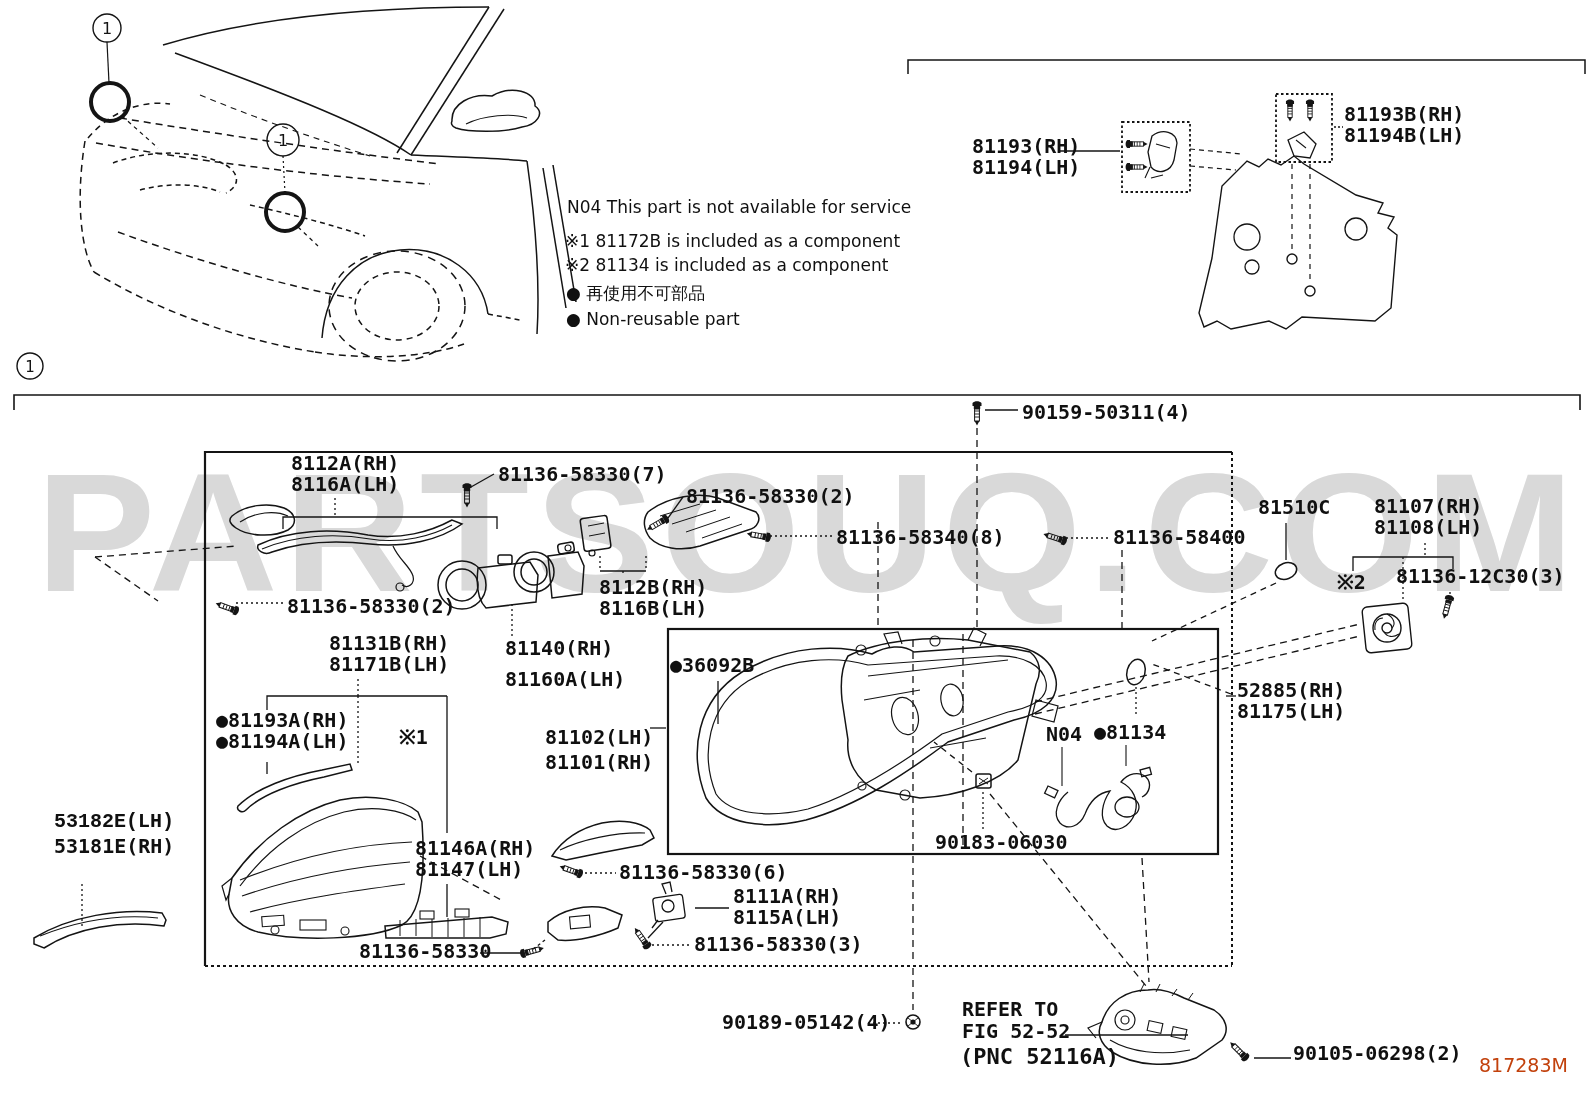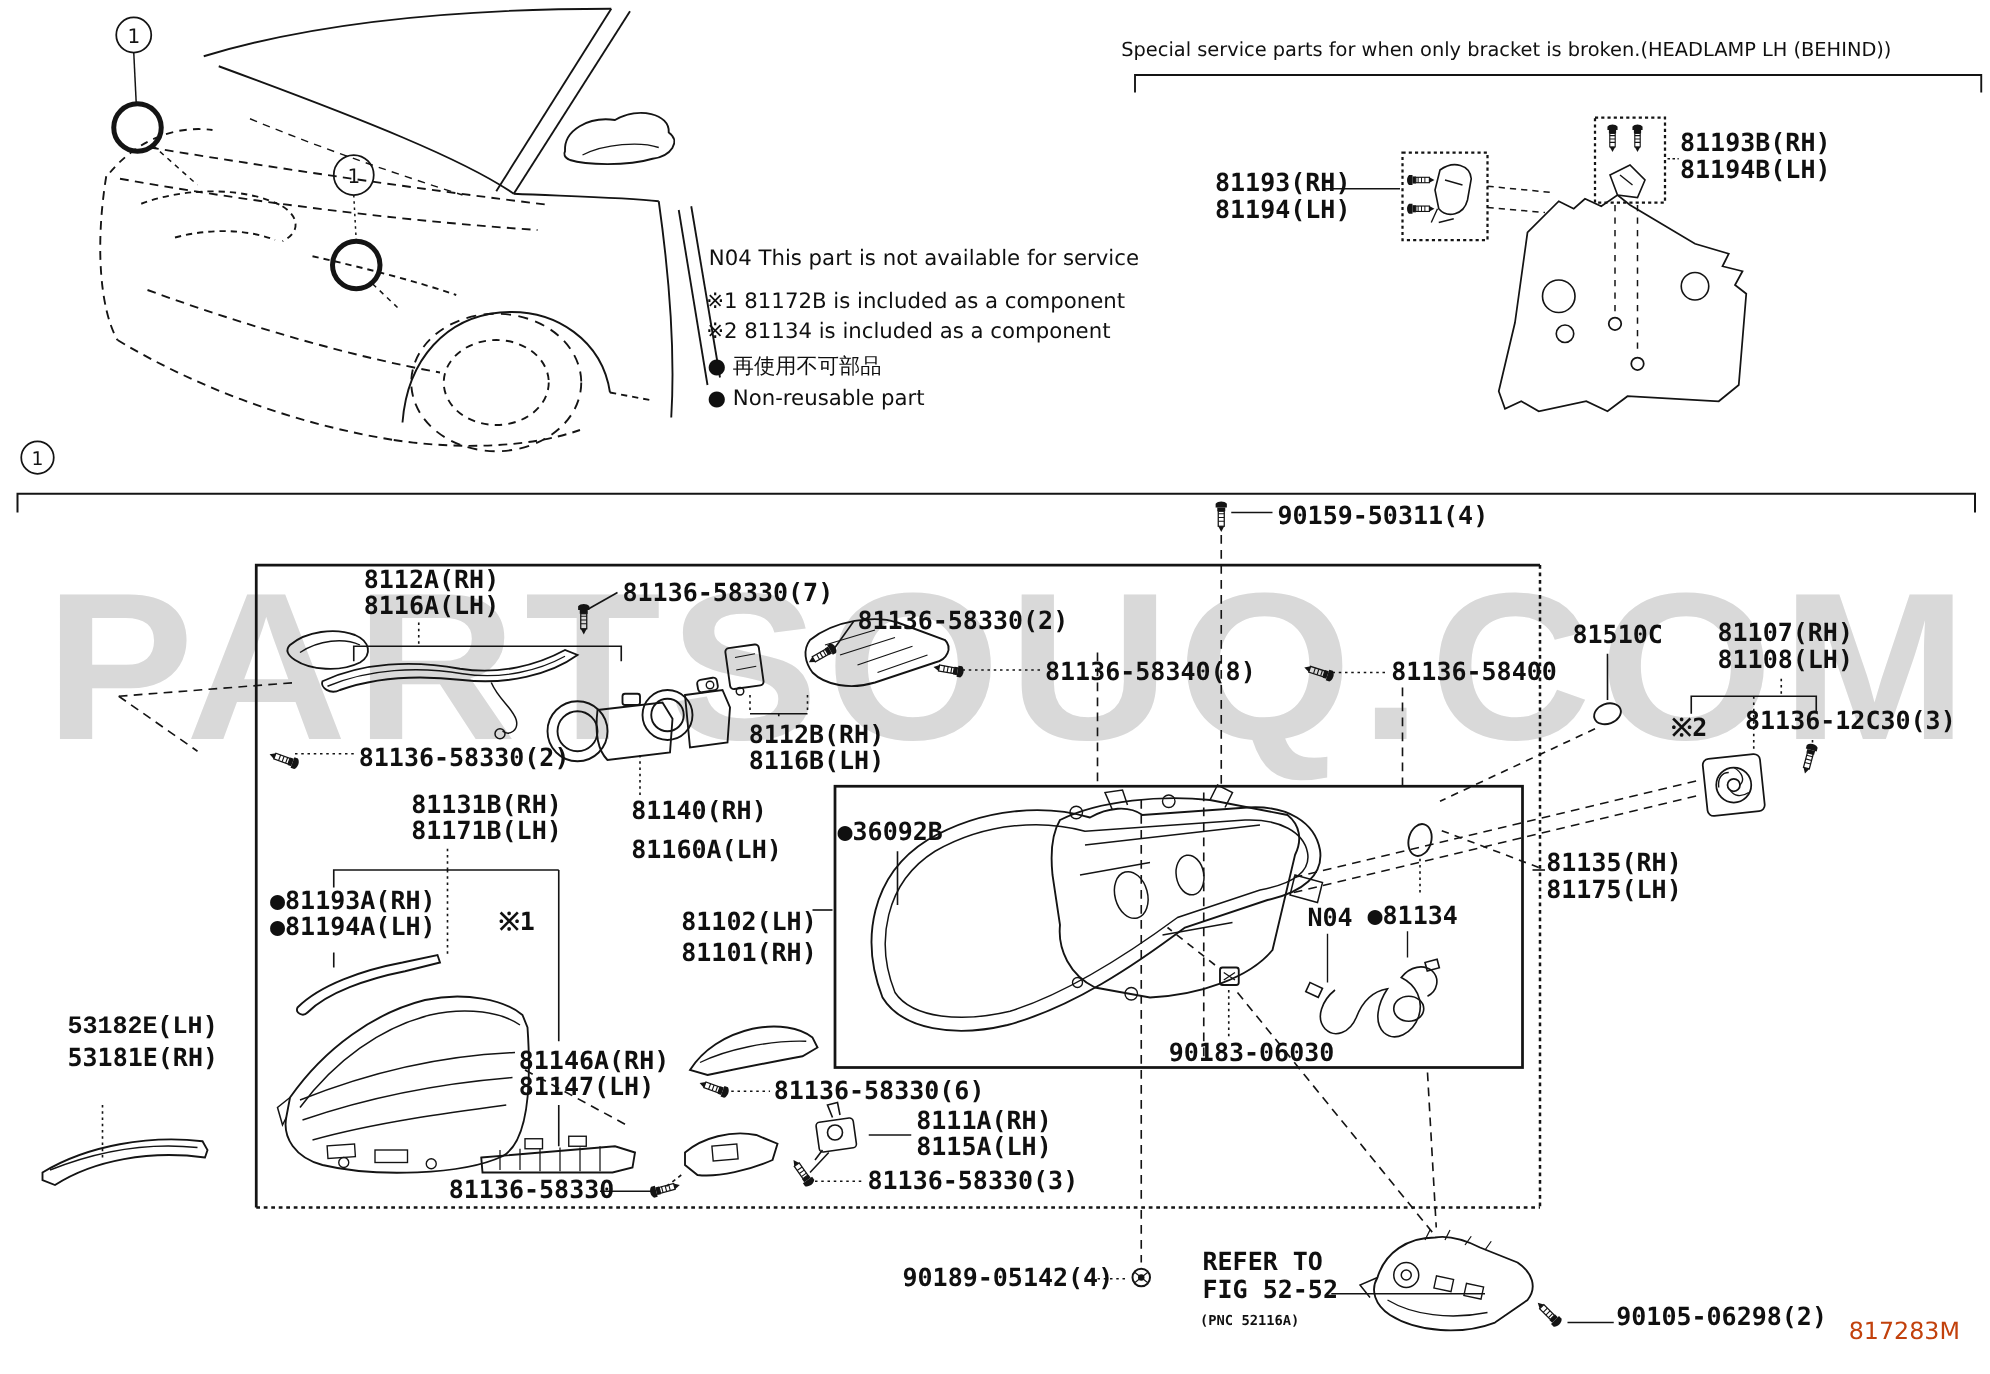--- a/index.html
+++ b/index.html
@@ -5,33 +5,32 @@
   html,body{margin:0;padding:0;background:#ffffff;}
   #stage{position:relative;width:1592px;height:1099px;background:#fff;overflow:hidden;
          font-family:"DejaVu Sans",sans-serif;color:#101010;}
   #watermark{position:absolute;left:36px;top:448px;font-family:"Liberation Sans",sans-serif;
              font-weight:bold;font-size:168px;line-height:170px;letter-spacing:6px;color:#d9d9d9;
              white-space:nowrap;transform:scaleX(1.065);transform-origin:left top;z-index:1;}
   svg.art{position:absolute;left:0;top:0;z-index:2;}
   #labels{position:absolute;left:0;top:0;width:100%;height:100%;z-index:3;}
   .plabel{position:absolute;font-family:"DejaVu Sans Mono","Liberation Mono",monospace;
           font-weight:bold;font-size:20px;line-height:21px;white-space:pre;color:#101010;}
-  .plabel.small{font-size:11px;}
+  .plabel.small{font-size:22px;}
   .plabel.plain{font-family:"DejaVu Sans",sans-serif;font-weight:normal;font-size:19px;color:#c2410c;}
   .note-line{position:absolute;font-size:17px;line-height:20px;white-space:pre;color:#101010;z-index:3;}
   #header-note{position:absolute;left:897px;top:31px;font-size:15.5px;color:#101010;white-space:pre;z-index:3;}
 </style>
 </head>
 <body>
 
 <div id="stage">
 
   <div id="watermark">PARTSOUQ.COM</div>
 
-  <div id="header-note">Special service parts for when only bracket is broken.(HEADLAMP LH (BEHIND))</div>
 
   <div class="note-line" style="left:567px;top:197px;">N04 This part is not available for service</div>
   <div class="note-line" style="left:565px;top:231px;">※1 81172B is included as a component</div>
   <div class="note-line" style="left:565px;top:255px;">※2 81134 is included as a component</div>
   <div class="note-line" style="left:566px;top:283px;">● 再使用不可部品</div>
   <div class="note-line" style="left:566px;top:309px;">● Non-reusable part</div>
 
   <svg class="art" width="1592" height="1099" viewBox="0 0 1592 1099">
     <defs>
       <g id="screwH">
@@ -363,21 +362,21 @@
       <span class="plabel" style="left: 505px; top: 638px;">81140(RH)</span>
       <span class="plabel" style="left: 505px; top: 625px; margin-top: 44px;">81160A(LH)</span>
       <span class="plabel" style="left: 670px; top: 655px;">●36092B</span>
       <span class="plabel" style="left: 545px; top: 706px; margin-top: 46px;">81101(RH)</span>
       <span class="plabel" style="left: 545px; top: 727px;">81102(LH)</span>
       <span class="plabel" style="left: 216px; top: 710px;">●81193A(RH)</span>
       <span class="plabel" style="left: 216px; top: 731px;">●81194A(LH)</span>
       <span class="plabel" style="left: 399px; top: 727px;">※1</span>
       <span class="plabel" style="left: 1046px; top: 724px;">N04</span>
       <span class="plabel" style="left: 1094px; top: 722px;">●81134</span>
-      <span class="plabel" style="left: 1237px; top: 680px;">81135(RH)</span>
+      <span class="plabel" style="left: 1237px; top: 680px;">52885(RH)</span>
       <span class="plabel" style="left: 1237px; top: 701px;">81175(LH)</span>
       <span class="plabel" style="left: 935px; top: 832px;">90183-06030</span>
       <span class="plabel" style="left: 54px; top: 836px;">53181E(RH)</span>
       <span class="plabel" style="left: 54px; top: 811px; font-family: Liberation Mono, monospace;">53182E(LH)</span>
       <span class="plabel" style="left: 415px; top: 838px;">81146A(RH)</span>
       <span class="plabel" style="left: 415px; top: 859px;">81147(LH)</span>
       <span class="plabel" style="left: 619px; top: 862px;">81136-58330(6)</span>
       <span class="plabel" style="left: 733px; top: 886px;">8111A(RH)</span>
       <span class="plabel" style="left: 733px; top: 907px;">8115A(LH)</span>
       <span class="plabel" style="left: 359px; top: 941px;">81136-58330</span>

